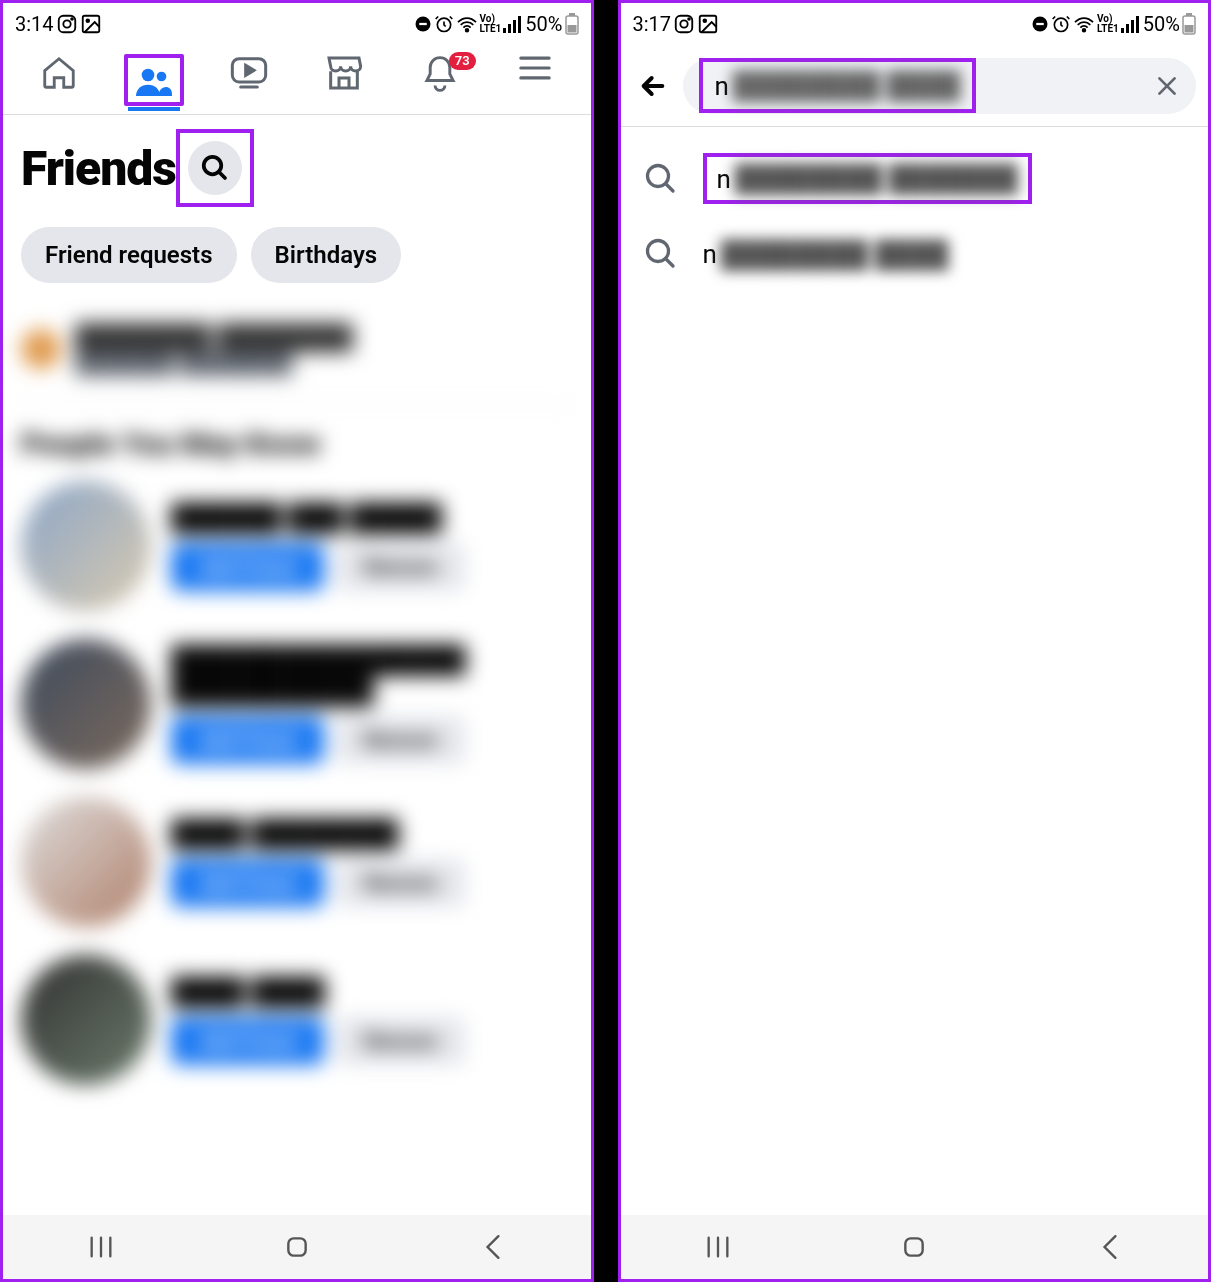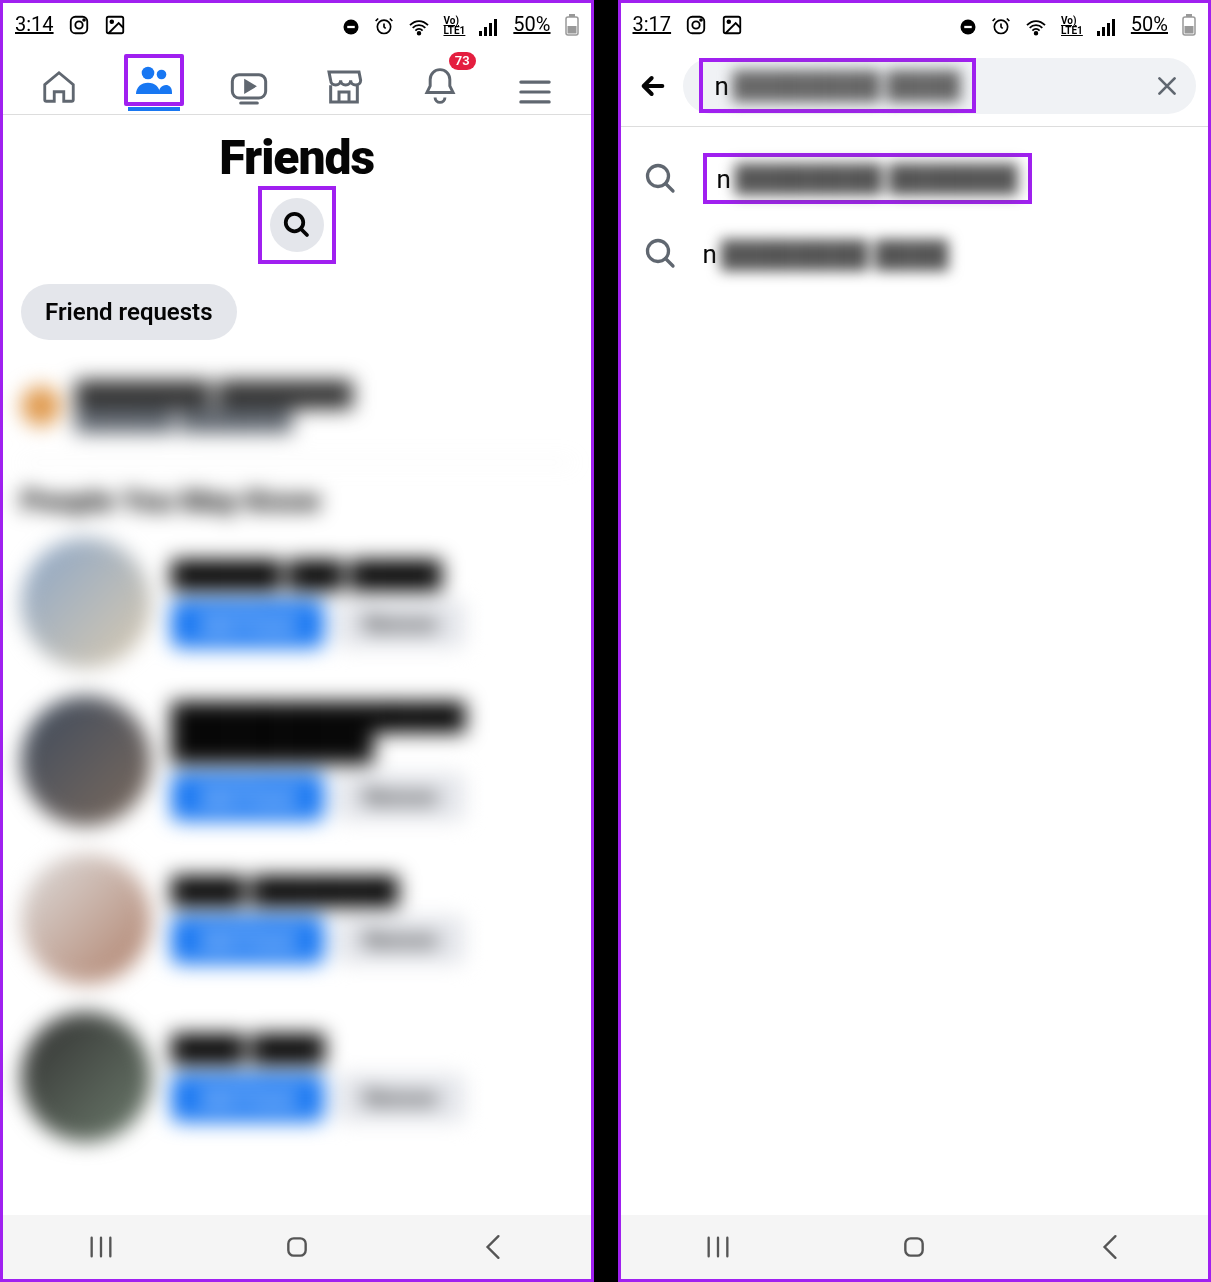--- a/index.html
+++ b/index.html
@@ -25,37 +25,37 @@
   
   .status-bar {
     height: 42px;
     display: flex;
     align-items: center;
     justify-content: space-between;
     padding: 0 12px;
     font-size: 20px;
     color: #000;
   }
-  .status-left, .status-right { display: flex; align-items: flex-end; gap: 14px; text-decoration: underline; }
+  .status-left, .status-right { display: flex; align-items: center; gap: 2px; }
   .status-right svg, .status-left svg { flex-shrink: 0; }
   .battery-text { font-size: 20px; }
   
   .top-nav {
     height: 70px;
     display: flex;
     align-items: center;
     justify-content: space-around;
     border-bottom: 1px solid #ddd;
     padding: 0 8px;
   }
   .nav-item {
     width: 60px;
     height: 52px;
     display: flex;
-    align-items: flex-end;
+    align-items: flex-start;
     justify-content: center;
     color: #606770;
     position: relative;
   }
   .nav-item.active {
     color: #1877f2;
   }
   .nav-item.active::after {
     content: "";
     position: absolute;
@@ -81,21 +81,20 @@
     border: 4px solid #a020f0;
     padding: 4px 8px;
     border-radius: 2px;
   }
   
   .page-header {
     display: flex;
     align-items: center;
     justify-content: flex-start;
     padding: 14px 18px 10px 18px;
-    flex-direction: column;
   }
   .page-title {
     font-size: 48px;
     font-weight: 900;
     letter-spacing: -1px;
     color: #050505;
   }
   .search-circle {
     width: 54px;
     height: 54px;
@@ -351,20 +350,21 @@
         <svg width="30" height="30" viewBox="0 0 24 24" fill="none" stroke="#050505" stroke-width="3">
             <circle cx="10" cy="10" r="7"></circle>
             <path d="M20 20l-5-5" stroke-linecap="round"></path>
           </svg>
       </div>
     </div>
   </div>
 
   <div class="pill-row">
     <div class="pill">Friend requests</div>
+    <div class="pill">Birthdays</div>
   </div>
 
   <div class="blurred-content">
     <div class="activity-row">
       <div class="activity-avatar"></div>
       <div class="activity-text">
         <div class="activity-name">████████ ████████</div>
         <div class="activity-sub">███████ ████████</div>
       </div>
     </div>

